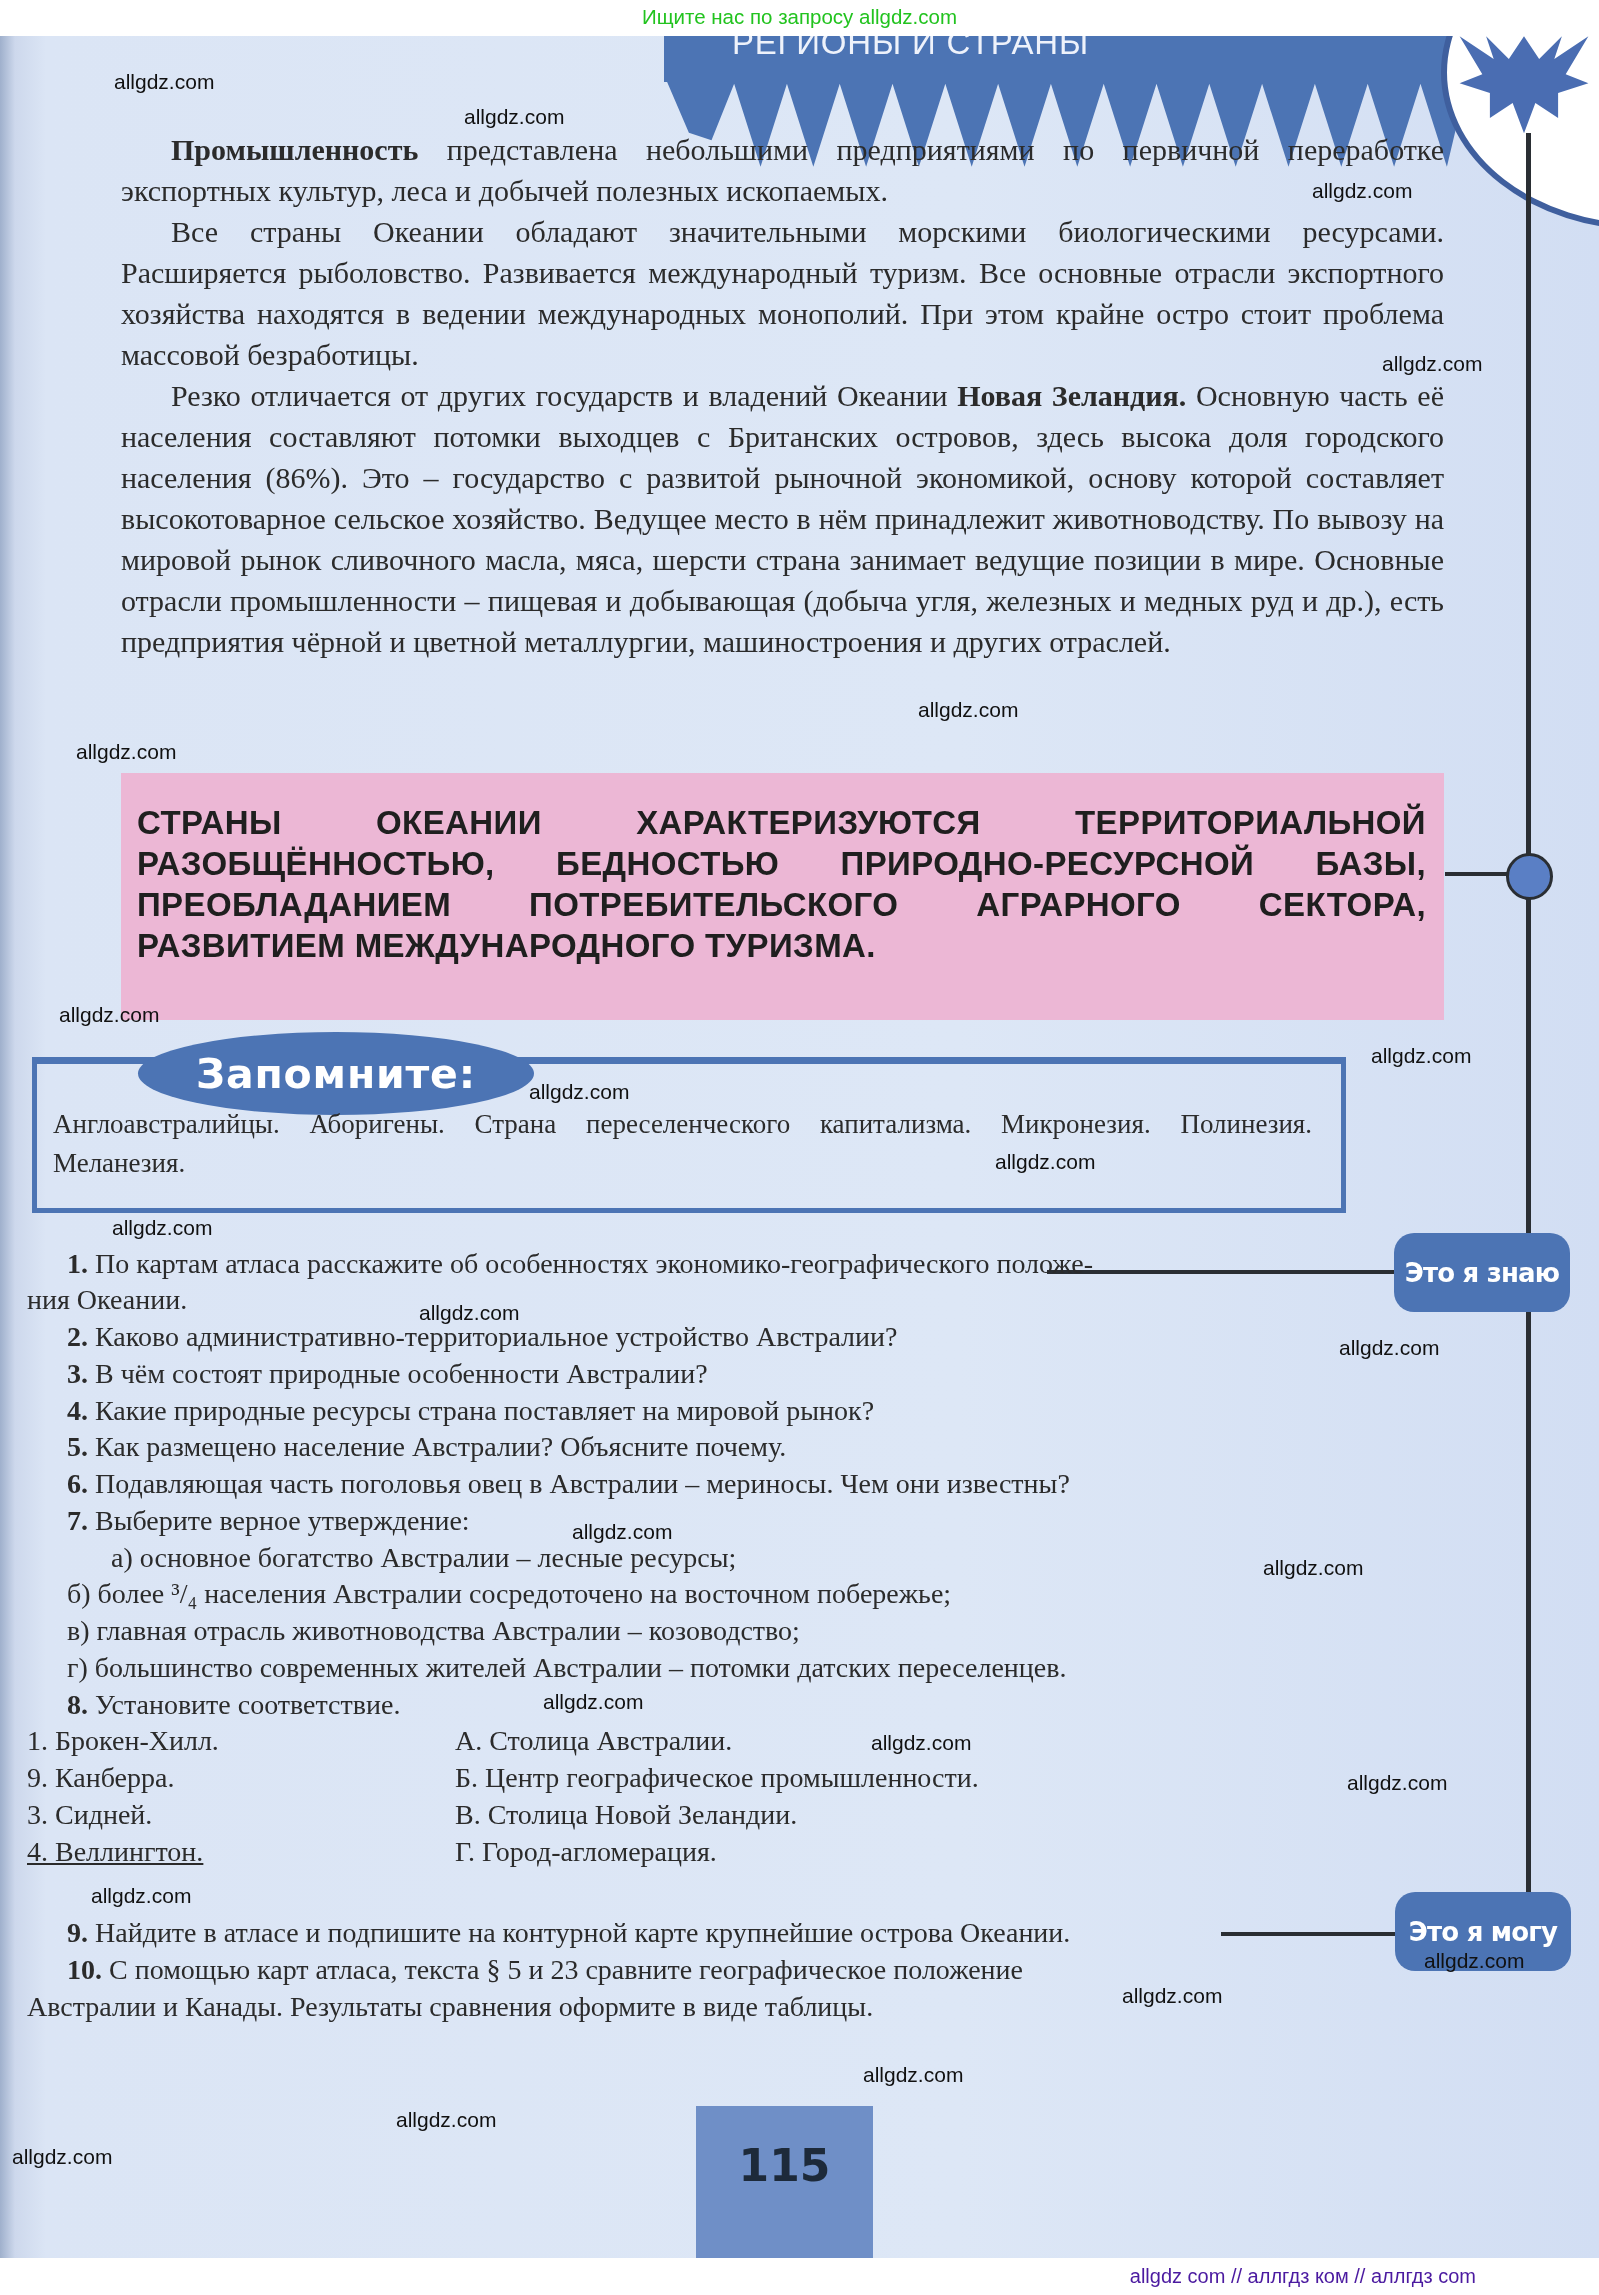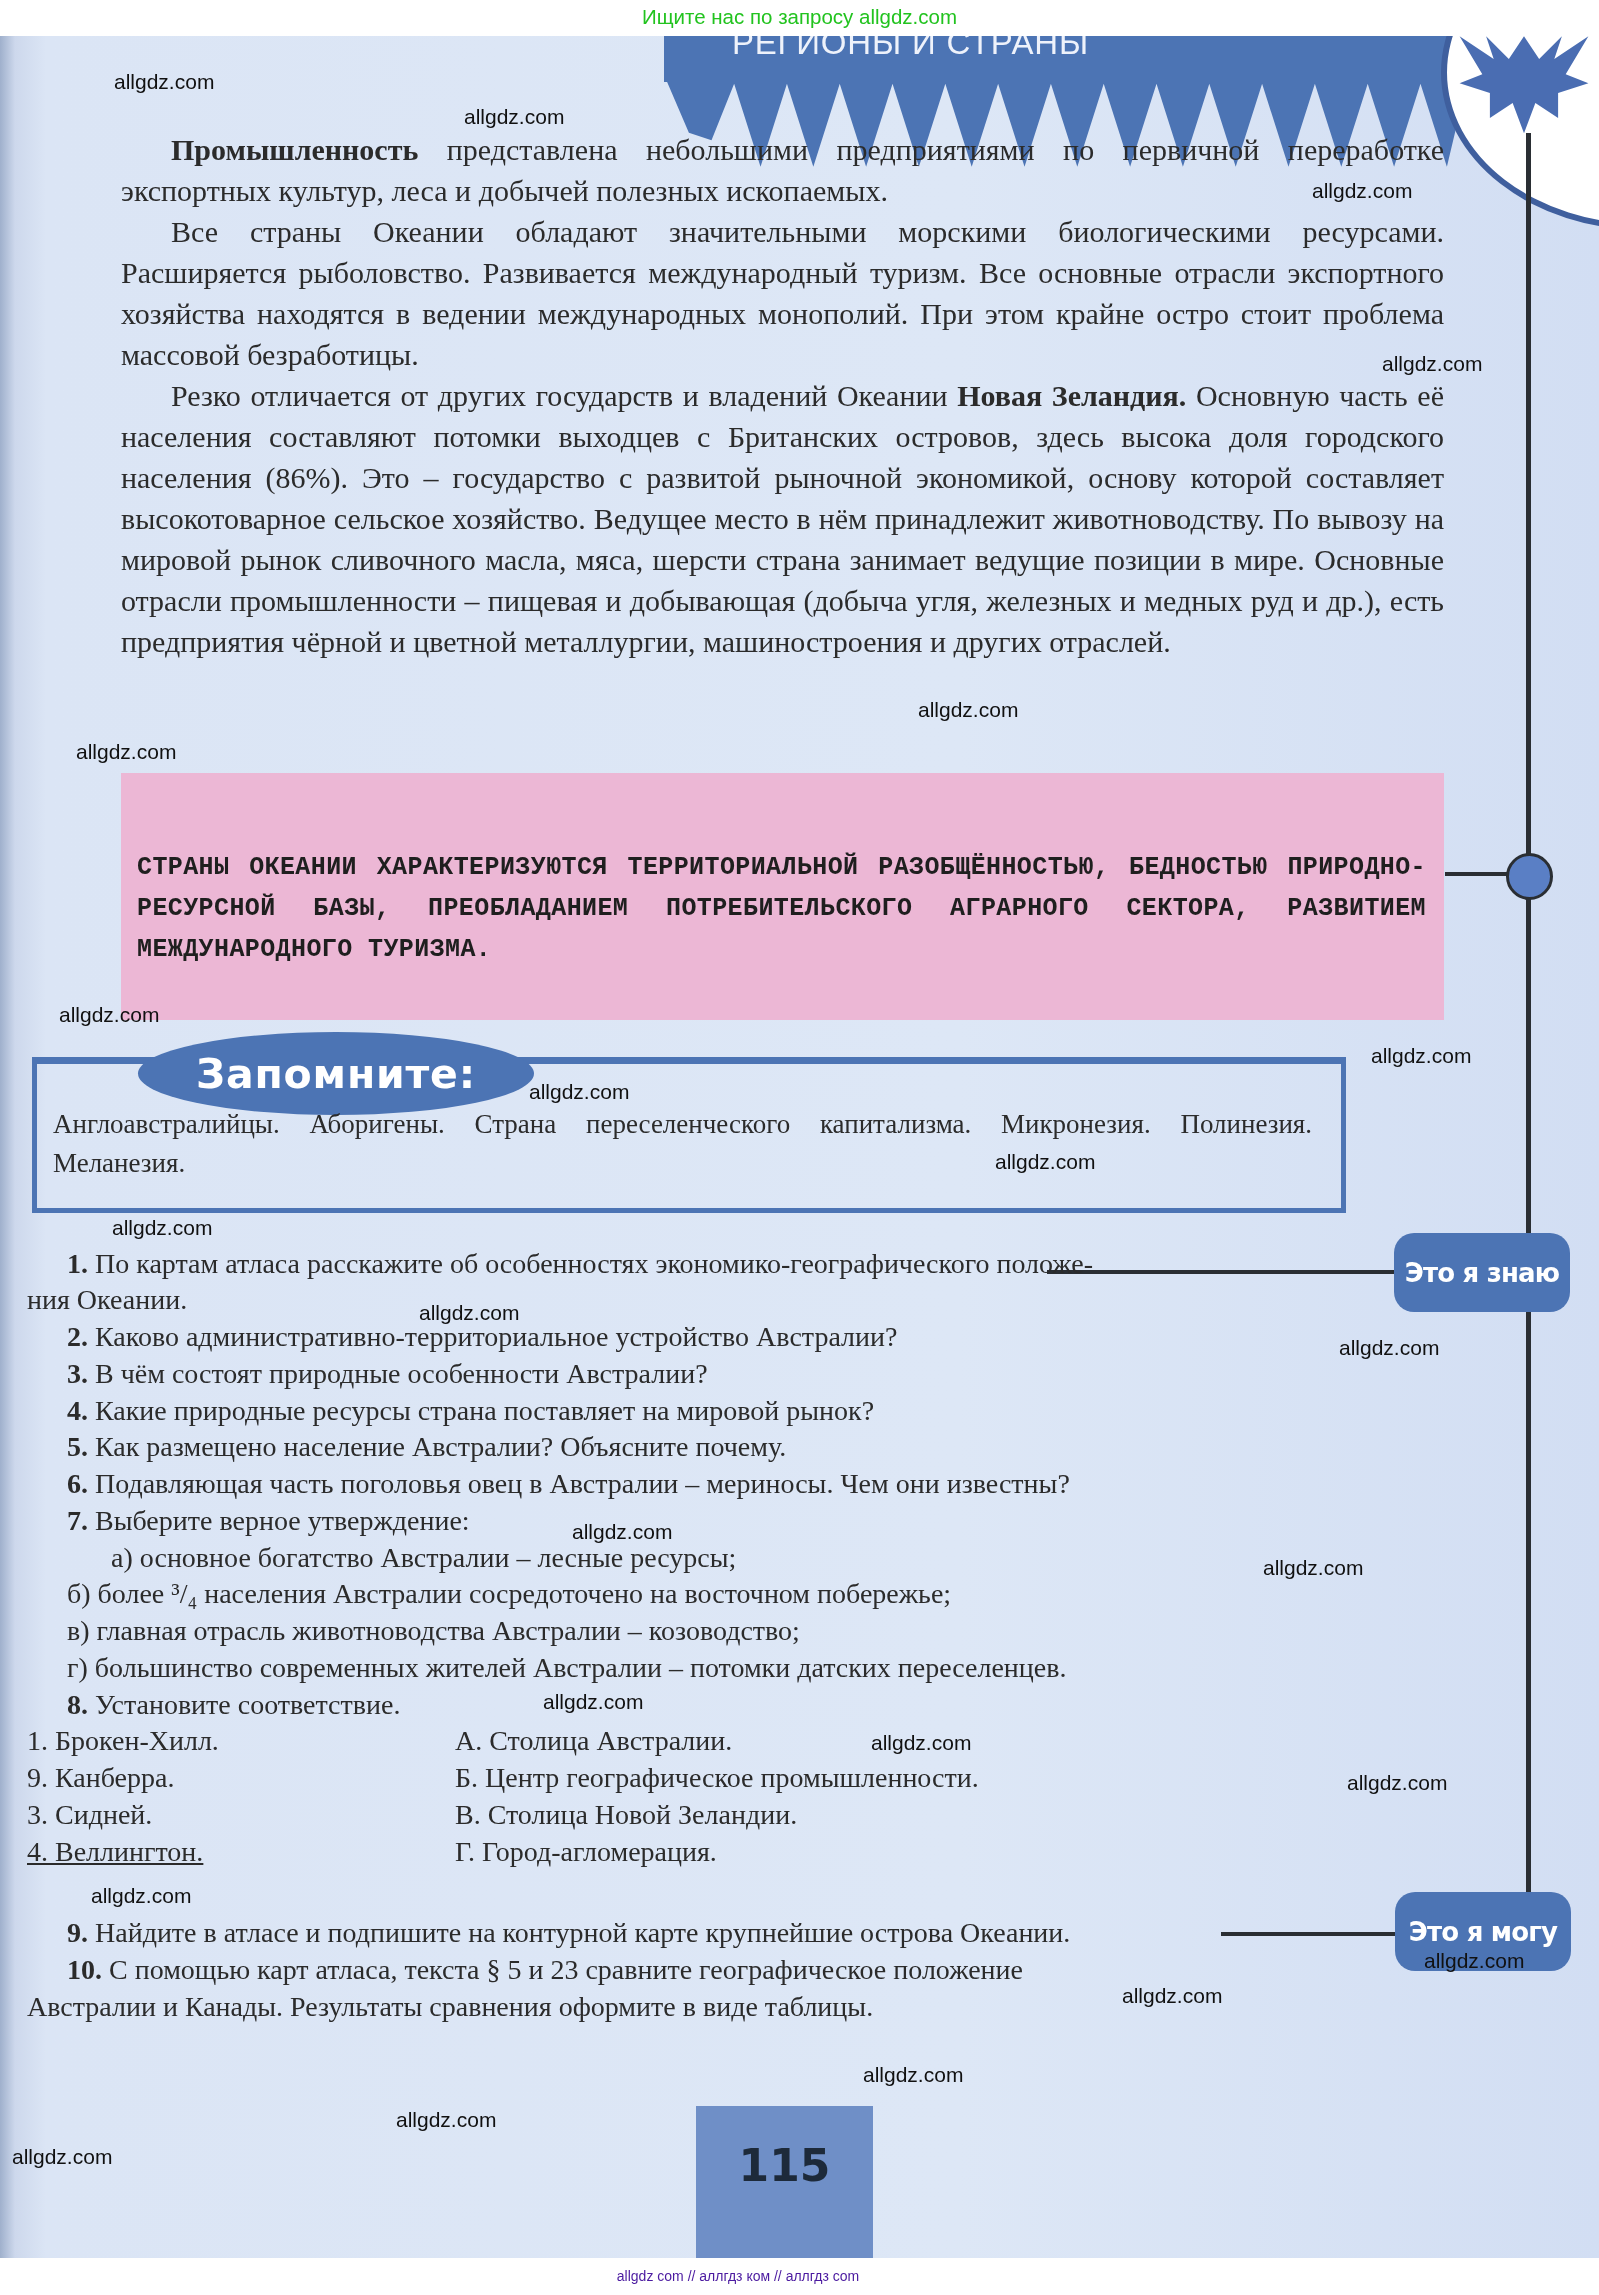--- a/index.html
+++ b/index.html
@@ -52,22 +52,22 @@
     text-align:justify;
   }
   .text p { margin:0; text-indent:50px; }
   .text b { font-weight:bold; }
   .pink-box {
     position:absolute; left:121px; top:737px; width:1323px; height:247px;
     background:#ecb7d5;
   }
   .pink-text {
     position:absolute; left:137px; top:766px; width:1289px;
-    font-family:Liberation Mono, monospace; font-weight:bold; font-size:25px;
-    line-height:41px; color:#1f1f1f; text-align:justify; letter-spacing:0.4px;margin-top:45px;
+    font-family:Liberation Sans, sans-serif; font-weight:bold; font-size:33px;
+    line-height:41px; color:#1f1f1f; text-align:justify; letter-spacing:0.4px;
   }
   .remember-box {
     position:absolute; left:32px; top:1021px; width:1304px; height:144px;
     border:5.3px solid #4c74b4; border-top-width:7.6px;
   }
   .remember-oval {
     position:absolute; left:138px; top:996px; width:396px; height:83px; border-radius:50%;
     background:#4c74b4;
     display:flex; align-items:center; justify-content:center;
     color:#fff; font-family:"DejaVu Sans",sans-serif; font-weight:bold; font-size:41px;
@@ -86,21 +86,21 @@
   }
   .page-num-box {
     position:absolute; left:696px; top:2070px; width:177px; height:155px; background:#6f8fc7;
   }
   .page-num {
     position:absolute; left:696px; top:2104px; width:177px; text-align:center;
     font-family:"DejaVu Sans",sans-serif; font-weight:bold; font-size:44px; color:#1d2a3a;
   }
   .footer {
     position:absolute; left:0; top:2258px; width:1476px; height:37px; background:#fff;
-    text-align:center; font-family:"Liberation Sans",sans-serif; font-size:14px; line-height:37px;
+    text-align:right; font-family:"Liberation Sans",sans-serif; font-size:20px; line-height:37px;
     color:#4b1aa0;
   }
 </style>
 </head>
 <body>
 
 <div class="top-banner">Ищите нас по запросу allgdz.com</div>
 
 <div class="page">
 

